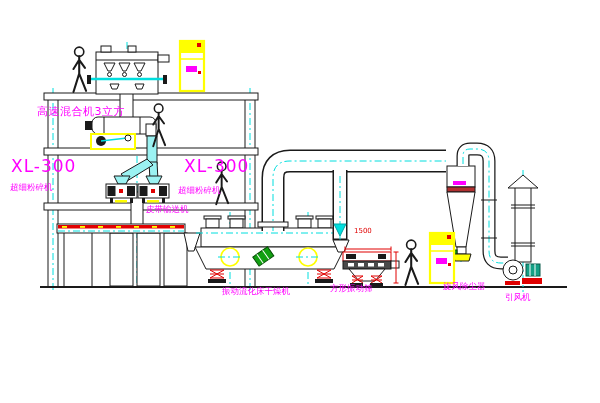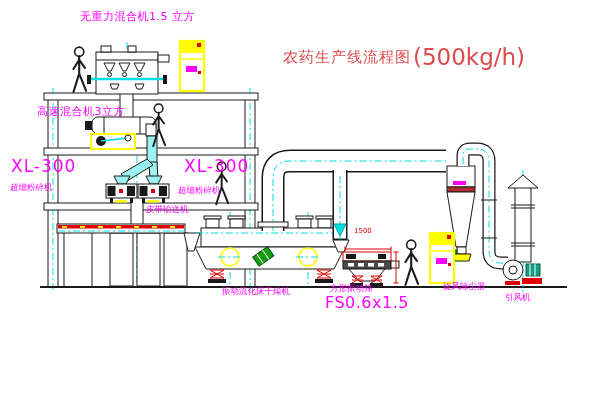--- a/index.html
+++ b/index.html
@@ -235,37 +235,31 @@
 
     <use href="#cabinet" x="179" y="40"></use>
     <use href="#cabinet" x="429" y="232"></use>
 
     <use href="#person" transform="translate(70,46) scale(1.15)"></use>
     <use href="#person" transform="translate(150,103) scale(1.08)"></use>
     <use href="#person" transform="translate(213,161) scale(1.08)"></use>
     <use href="#person" transform="translate(402,239) scale(1.15)"></use>
   </svg>
 
-  <div id="title">
-    <span class="zh">农药生产线流程图</span>
-    <span class="cap">(500kg/h)</span>
-  </div>
-
-  <div class="lbl s11" style="left:80px;top:11px">无重力混合机1.5 立方</div>
+
   <div class="lbl s11" style="left:37px;top:106px">高速混合机3立方</div>
 
   <div class="lbl s17" style="left:11px;top:158px">XL-300</div>
   <div class="lbl s8" style="left:10px;top:183px">超细粉碎机</div>
   <div class="lbl s17" style="left:184px;top:158px">XL-300</div>
   <div class="lbl s8" style="left:178px;top:186px">超细粉碎机</div>
 
   <div class="lbl s8" style="left:146px;top:205px">皮带输送机</div>
 
   <div class="lbl s8" style="left:222px;top:287px">振动流化床干燥机</div>
 
   <div class="lbl s8" style="left:330px;top:284px">方形振动筛</div>
-  <div class="lbl s16" style="left:325px;top:295px">FS0.6x1.5</div>
 
   <div class="lbl s8" style="left:443px;top:282px">旋风除尘器</div>
   <div class="lbl s8" style="left:505px;top:293px">引风机</div>
 
   <div class="lbl dim" style="left:354px;top:228px">1500</div>
 </div>
 
 </body></html>

